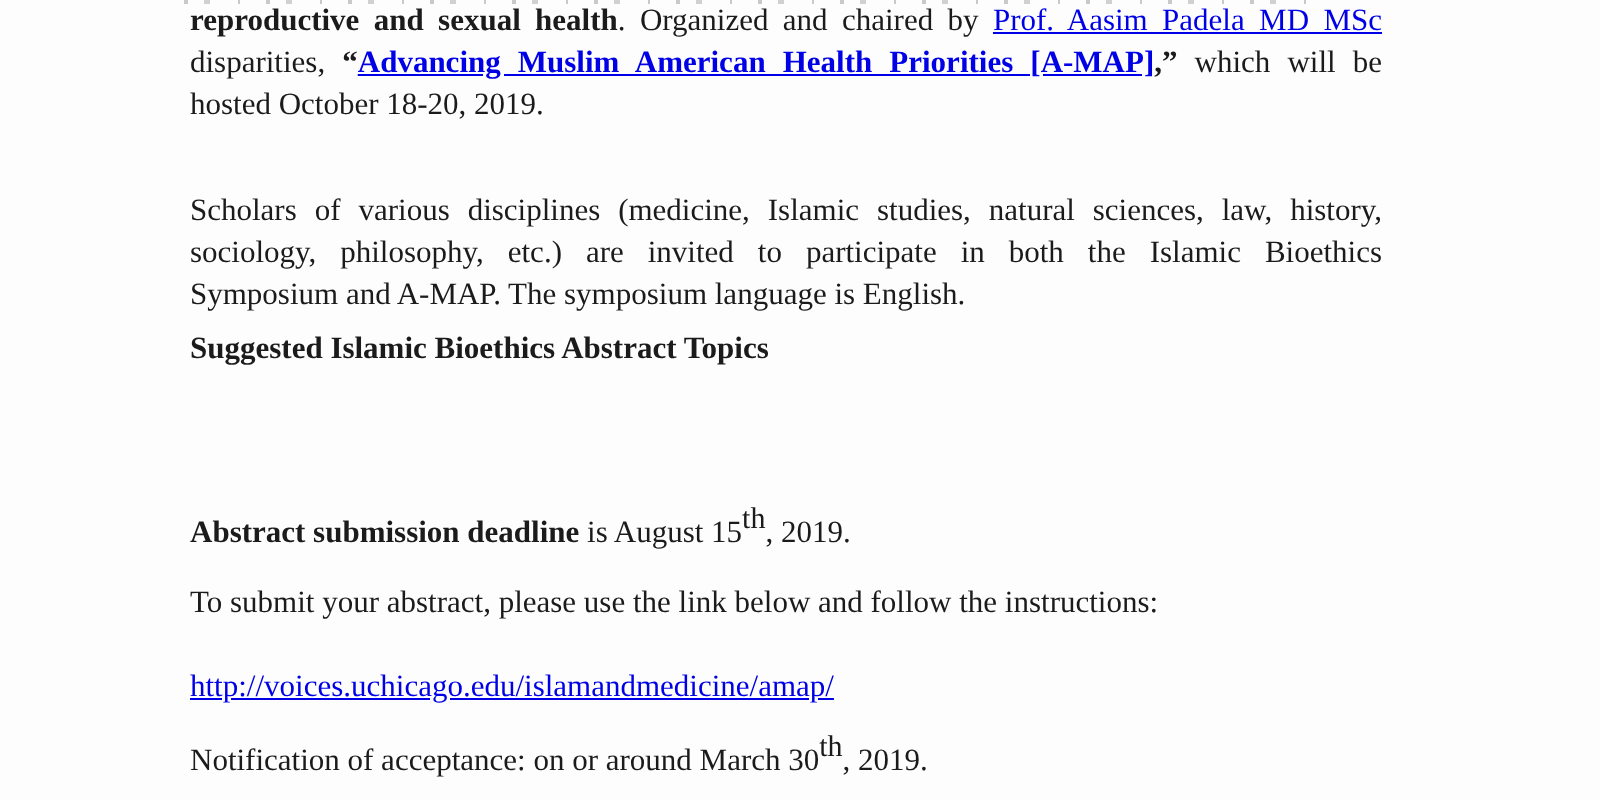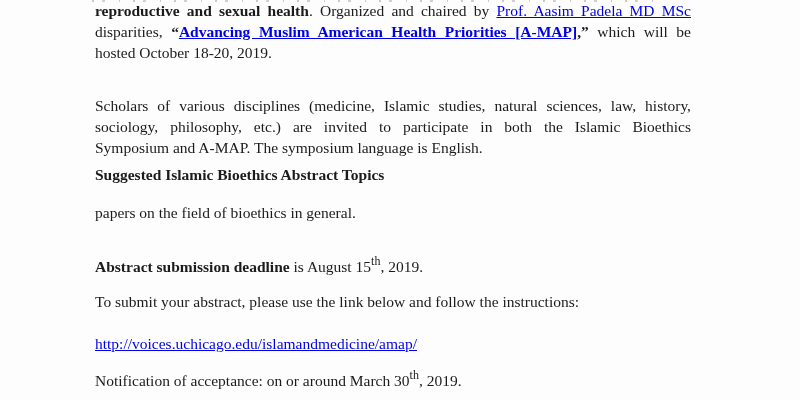--- a/index.html
+++ b/index.html
@@ -17,21 +17,21 @@
     left:95px;
     width:596px;
     line-height:21px;
   }
   .line{display:block;}
   .line.just{text-align:justify;text-align-last:justify;}
   .line.natural{text-align:left;}
   .b{font-weight:700;}
   a.link{color:#0000e6;text-decoration:underline;cursor:pointer;}
   a.link.b{font-weight:700;}
-  sup.ord{font-size:12px;line-height:0;position:relative;top:-1px;}
+  sup.ord{font-size:15px;line-height:0;position:relative;top:-1px;}
   .clipped-strip{
     position:absolute;
     top:0;left:92px;
     width:566px;height:2px;
     opacity:.45;
     background:repeating-linear-gradient(90deg,
       #8a8a8a 0 2px, transparent 2px 10px,
       #9a9a9a 10px 13px, transparent 13px 27px,
       #8a8a8a 27px 28px, transparent 28px 41px);
   }
@@ -51,21 +51,20 @@
 
   <div class="para b" style="top:164px;">Suggested Islamic Bioethics Abstract Topics</div>
 
   <div class="para" style="top:95px;">
     <div class="line just">Scholars of various disciplines (medicine, Islamic studies, natural sciences, law, history,</div>
     <div class="line just">sociology, philosophy, etc.) are invited to participate in both the Islamic Bioethics</div>
     <div class="line natural">Symposium and A-MAP. The symposium language is English.</div>
   </div>
 
   <div class="para" style="top:202px;">
-    <div class="line natural">papers on the field of bioethics in general.</div>
   </div>
 
   <div class="para" style="top:256px;">
     <div class="line natural"><span class="b">Abstract submission deadline</span><span> is August 15</span><sup class="ord">th</sup><span>, 2019.</span></div>
   </div>
 
   <div class="para" style="top:291px;">To submit your abstract, please use the link below and follow the instructions:</div>
 
   <div class="para" style="top:333px;">
     <a class="link" href="#">http://voices.uchicago.edu/islamandmedicine/amap/</a>

